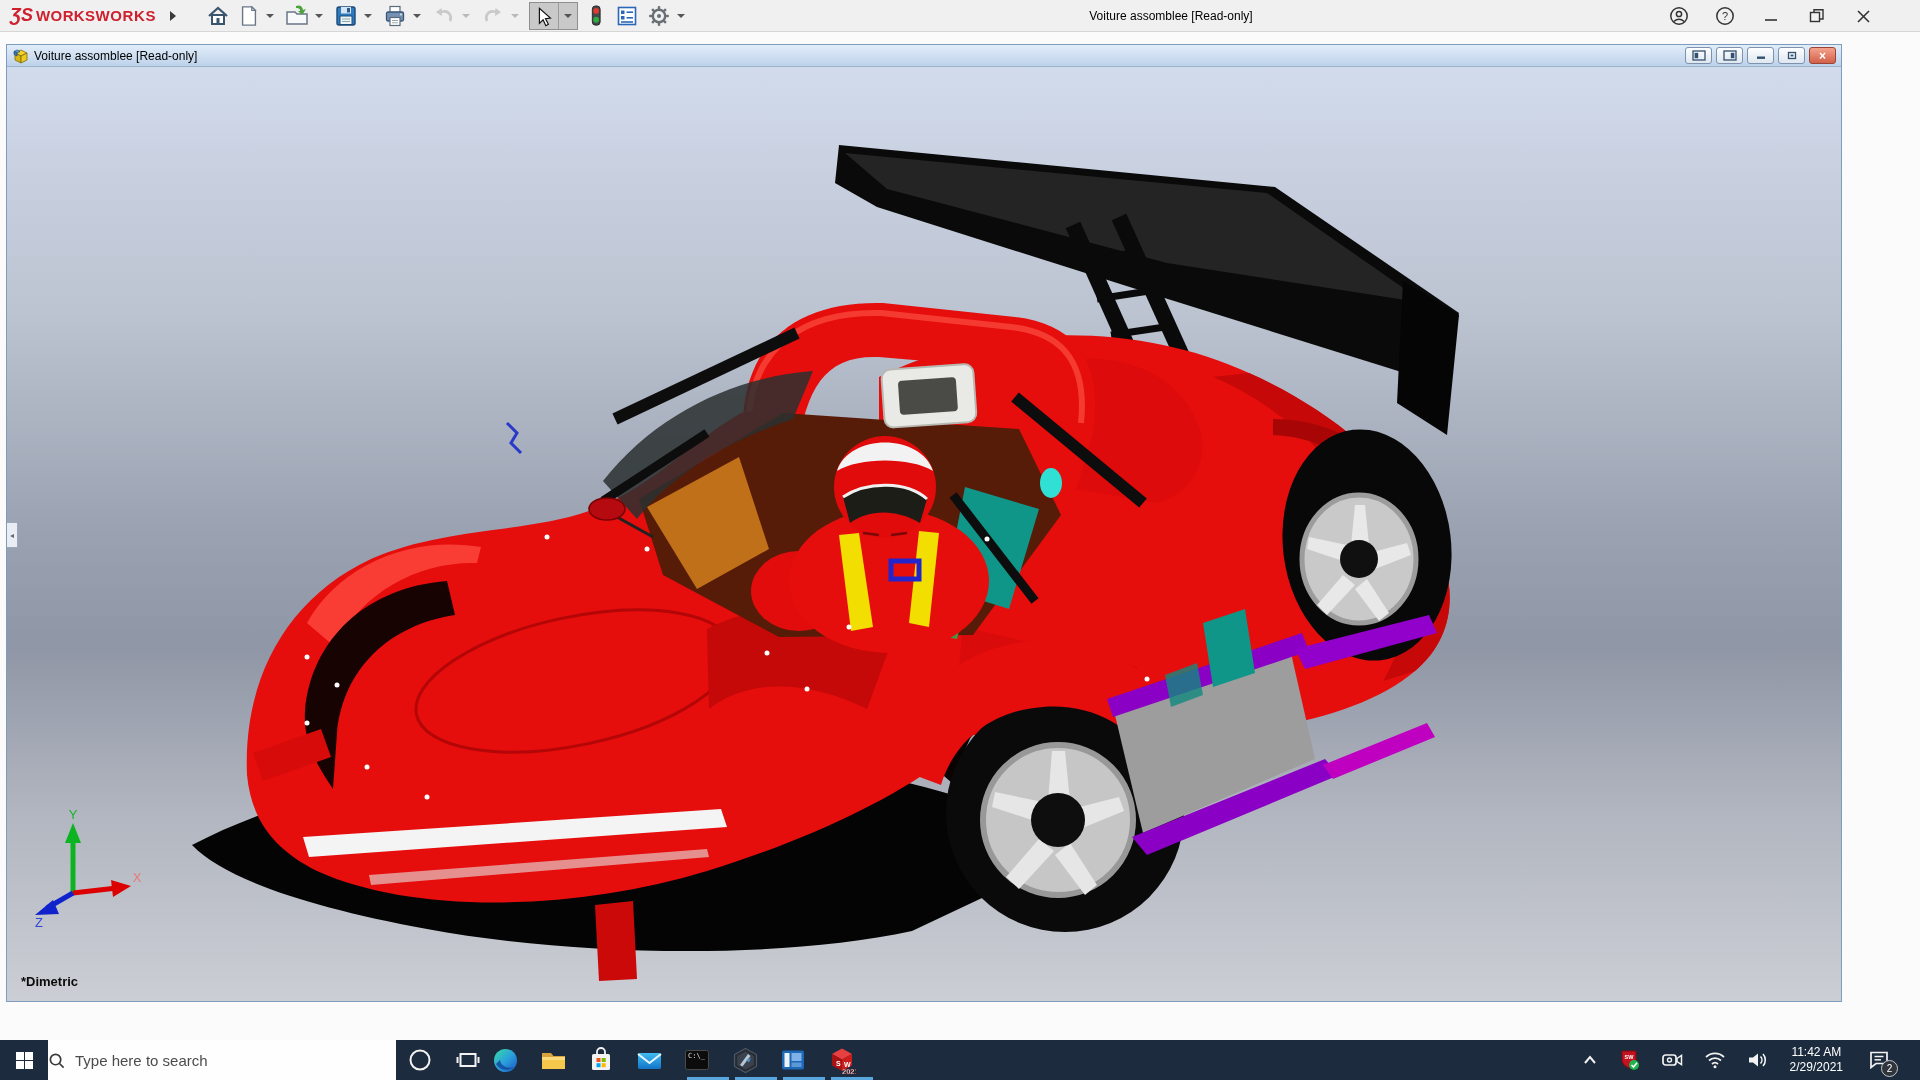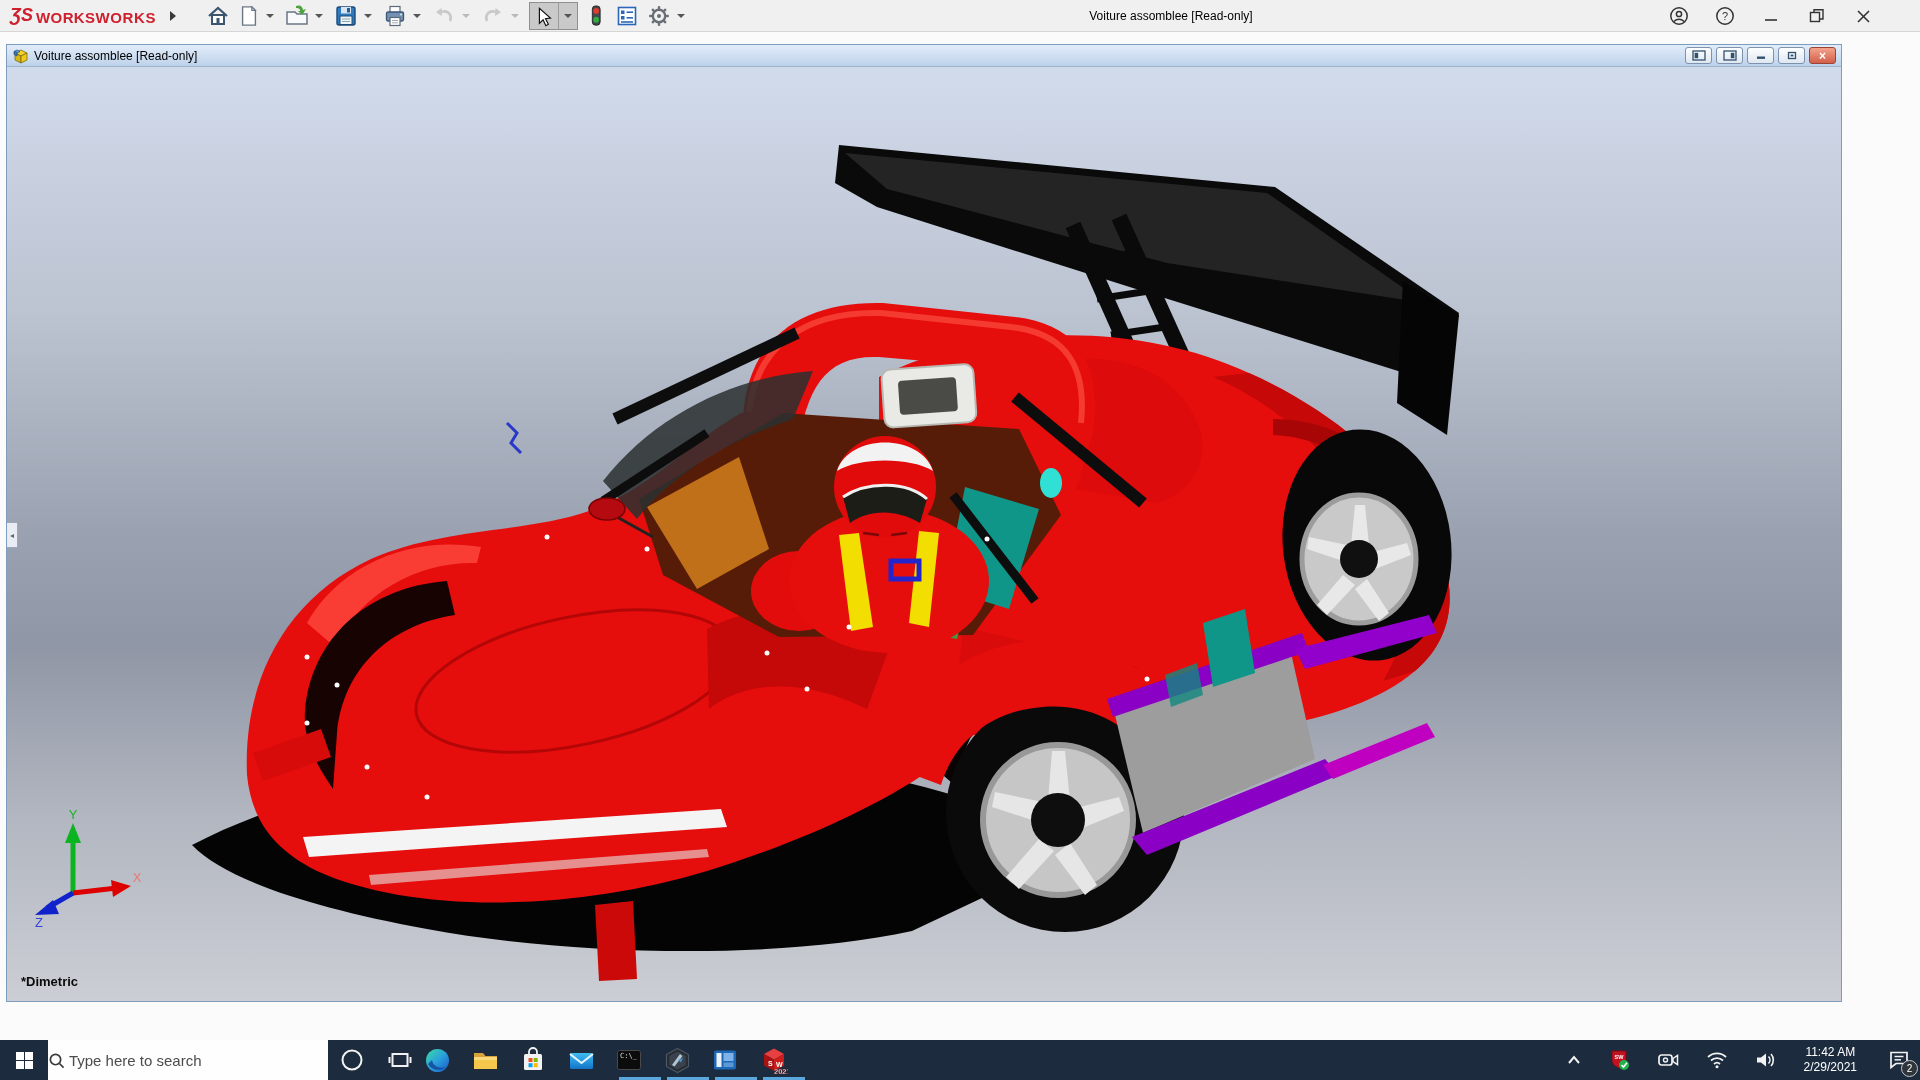--- a/index.html
+++ b/index.html
@@ -4,21 +4,21 @@
 <style>
   * { margin:0; padding:0; box-sizing:border-box; }
   html,body { width:1920px; height:1080px; overflow:hidden; background:#fff;
               font-family:"Liberation Sans", sans-serif; }
   #screen { position:relative; width:1920px; height:1080px; background:#fbfbfb; }
 
   
   .titlebar { position:absolute; left:0; top:0; width:1920px; height:32px;
               background:var(--titlebar-bg,#f0f0f0); border-bottom:1px solid #d6d6d6;
               display:flex; align-items:center; padding-left:10px; }
-  .logo { display:flex; align-items:flex-end; color:var(--sw-red,#cf202e); white-space:nowrap; }
+  .logo { display:flex; align-items:center; color:var(--sw-red,#cf202e); white-space:nowrap; }
   .logo .glyph { font-size:18px; font-weight:bold; font-style:italic; margin-right:3px; }
   .logo .bold  { font-size:15px; font-weight:bold; letter-spacing:.4px; }
   .logo .light { font-size:15px; font-weight:700; letter-spacing:.6px; }
   .logo-arrow { width:0; height:0; border-left:6px solid #3a3a3a; border-top:5px solid transparent;
                 border-bottom:5px solid transparent; margin-left:14px; }
   .tb-icons { display:flex; align-items:center; margin-left:26px; }
   .tb-btn { height:28px; display:flex; align-items:center; justify-content:center;
             padding:0 3px; margin:0 1px; }
   .tb-btn svg { display:block; }
   .caret { width:0; height:0; border-left:4px solid transparent; border-right:4px solid transparent;
@@ -55,27 +55,27 @@
   .view-label { position:absolute; left:14px; bottom:12px; font-size:13px; font-weight:bold; color:#0a0a0a; }
   .triad { position:absolute; left:18px; bottom:74px; }
   .collapse-tab { position:absolute; left:0; top:455px; width:11px; height:26px; background:#e9edf3;
                   border:1px solid #9aa8b8; border-left:none; color:#5a6b7e; font-size:8px;
                   display:flex; align-items:center; justify-content:center; }
 
   
   .taskbar { position:absolute; left:0; bottom:0; width:1920px; height:40px;
              background:var(--taskbar-bg,#1c2b3d); display:flex; align-items:stretch; }
   .tb-cell { width:48px; display:flex; align-items:center; justify-content:center; position:relative; }
-  .search-box { width:280px; background:#fefefe; display:flex; align-items:center; gap:4px; }
+  .search-box { width:348px; background:#fefefe; display:flex; align-items:center; gap:10px; }
   .search-box input { border:none; outline:none; background:transparent; font-size:15px; color:#3c3c3c;
                       font-family:"Liberation Sans",sans-serif; width:260px; }
   .search-box input::placeholder { color:#4c4c4c; opacity:1; }
   .app-btn { width:48px; display:flex; align-items:center; justify-content:flex-start; position:relative; }
   .run-indicator { position:absolute; left:3px; right:3px; bottom:0; height:3px; background:var(--underline,#5aa7dd); }
-  .tray { margin-left:auto; display:flex; align-items:center; gap:27px; padding-right:6px; color:#fff; }
+  .tray { margin-left:auto; display:flex; align-items:center; gap:21px; padding-right:26px; color:#fff; }
   .clock { text-align:center; font-size:12px; line-height:15px; color:#fff; white-space:nowrap; }
   .action-wrap { position:relative; width:30px; height:30px; display:flex; align-items:center; justify-content:center; }
   .badge { position:absolute; right:-4px; bottom:-2px; width:17px; height:17px; border-radius:50%;
            background:#30353b; border:1.5px solid #c3c7cb; color:#fff; font-size:10px;
            display:flex; align-items:center; justify-content:center; }
   .mono { font-family:"DejaVu Sans Mono", monospace; }
 </style>
 </head>
 <body>
 

